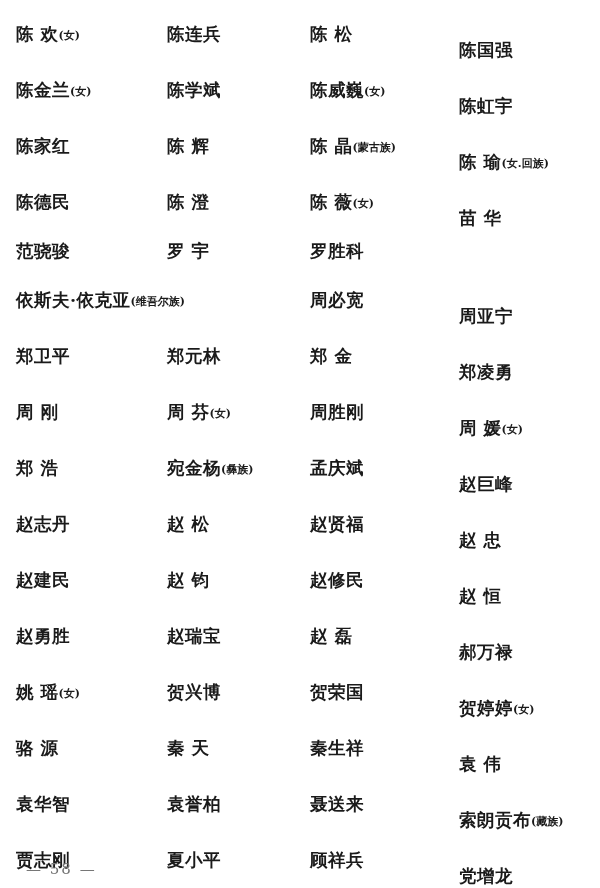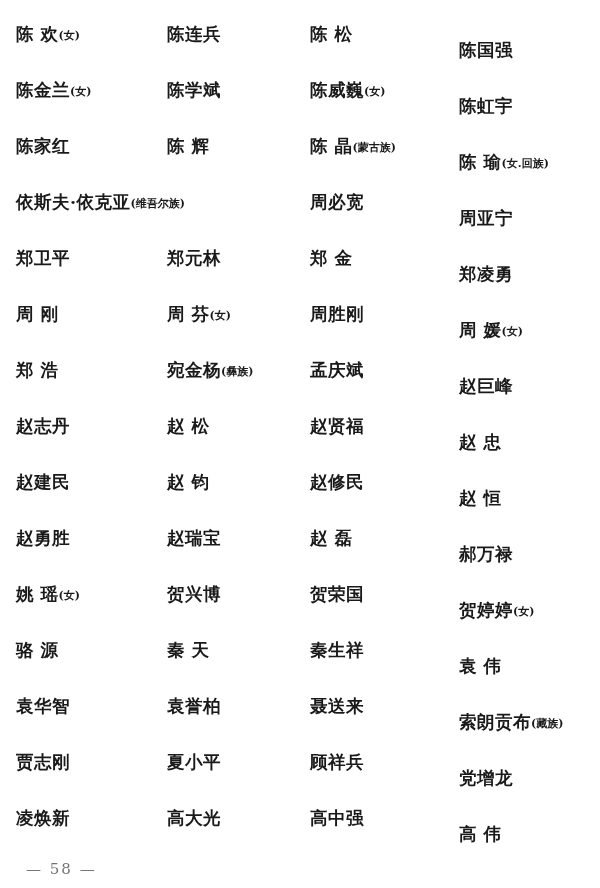--- a/index.html
+++ b/index.html
@@ -114,20 +114,48 @@
             <span class="cell-inner"><span class="nm">陈  辉</span></span>
           </td>
           <td class="col2">
             <span class="cell-inner"><span class="nm">陈  晶</span><span class="note">(蒙古族)</span></span>
           </td>
           <td class="col3">
             <span class="cell-inner"><span class="nm">陈  瑜</span><span class="note">(女.回族)</span></span>
           </td>
         </tr>
         <tr>
+          <td class="col0">
+            <span class="cell-inner"><span class="nm">陈德民</span></span>
+          </td>
+          <td class="col1">
+            <span class="cell-inner"><span class="nm">陈  澄</span></span>
+          </td>
+          <td class="col2">
+            <span class="cell-inner"><span class="nm">陈  薇</span><span class="note">(女)</span></span>
+          </td>
+          <td class="col3">
+            <span class="cell-inner"><span class="nm">苗  华</span></span>
+          </td>
+        </tr>
+        <tr>
+          <td class="col0">
+            <span class="cell-inner"><span class="nm">范骁骏</span></span>
+          </td>
+          <td class="col1">
+            <span class="cell-inner"><span class="nm">罗  宇</span></span>
+          </td>
+          <td class="col2">
+            <span class="cell-inner"><span class="nm">罗胜科</span></span>
+          </td>
+          <td class="col3">
+            <span class="cell-inner"></span>
+          </td>
+        </tr>
+        <tr>
           <td colspan="2" class="col0">
             <span class="cell-inner"><span class="nm">依斯夫·依克亚</span><span class="note">(维吾尔族)</span></span>
           </td>
           <td class="col2">
             <span class="cell-inner"><span class="nm">周必宽</span></span>
           </td>
           <td class="col3">
             <span class="cell-inner"><span class="nm">周亚宁</span></span>
           </td>
         </tr>

